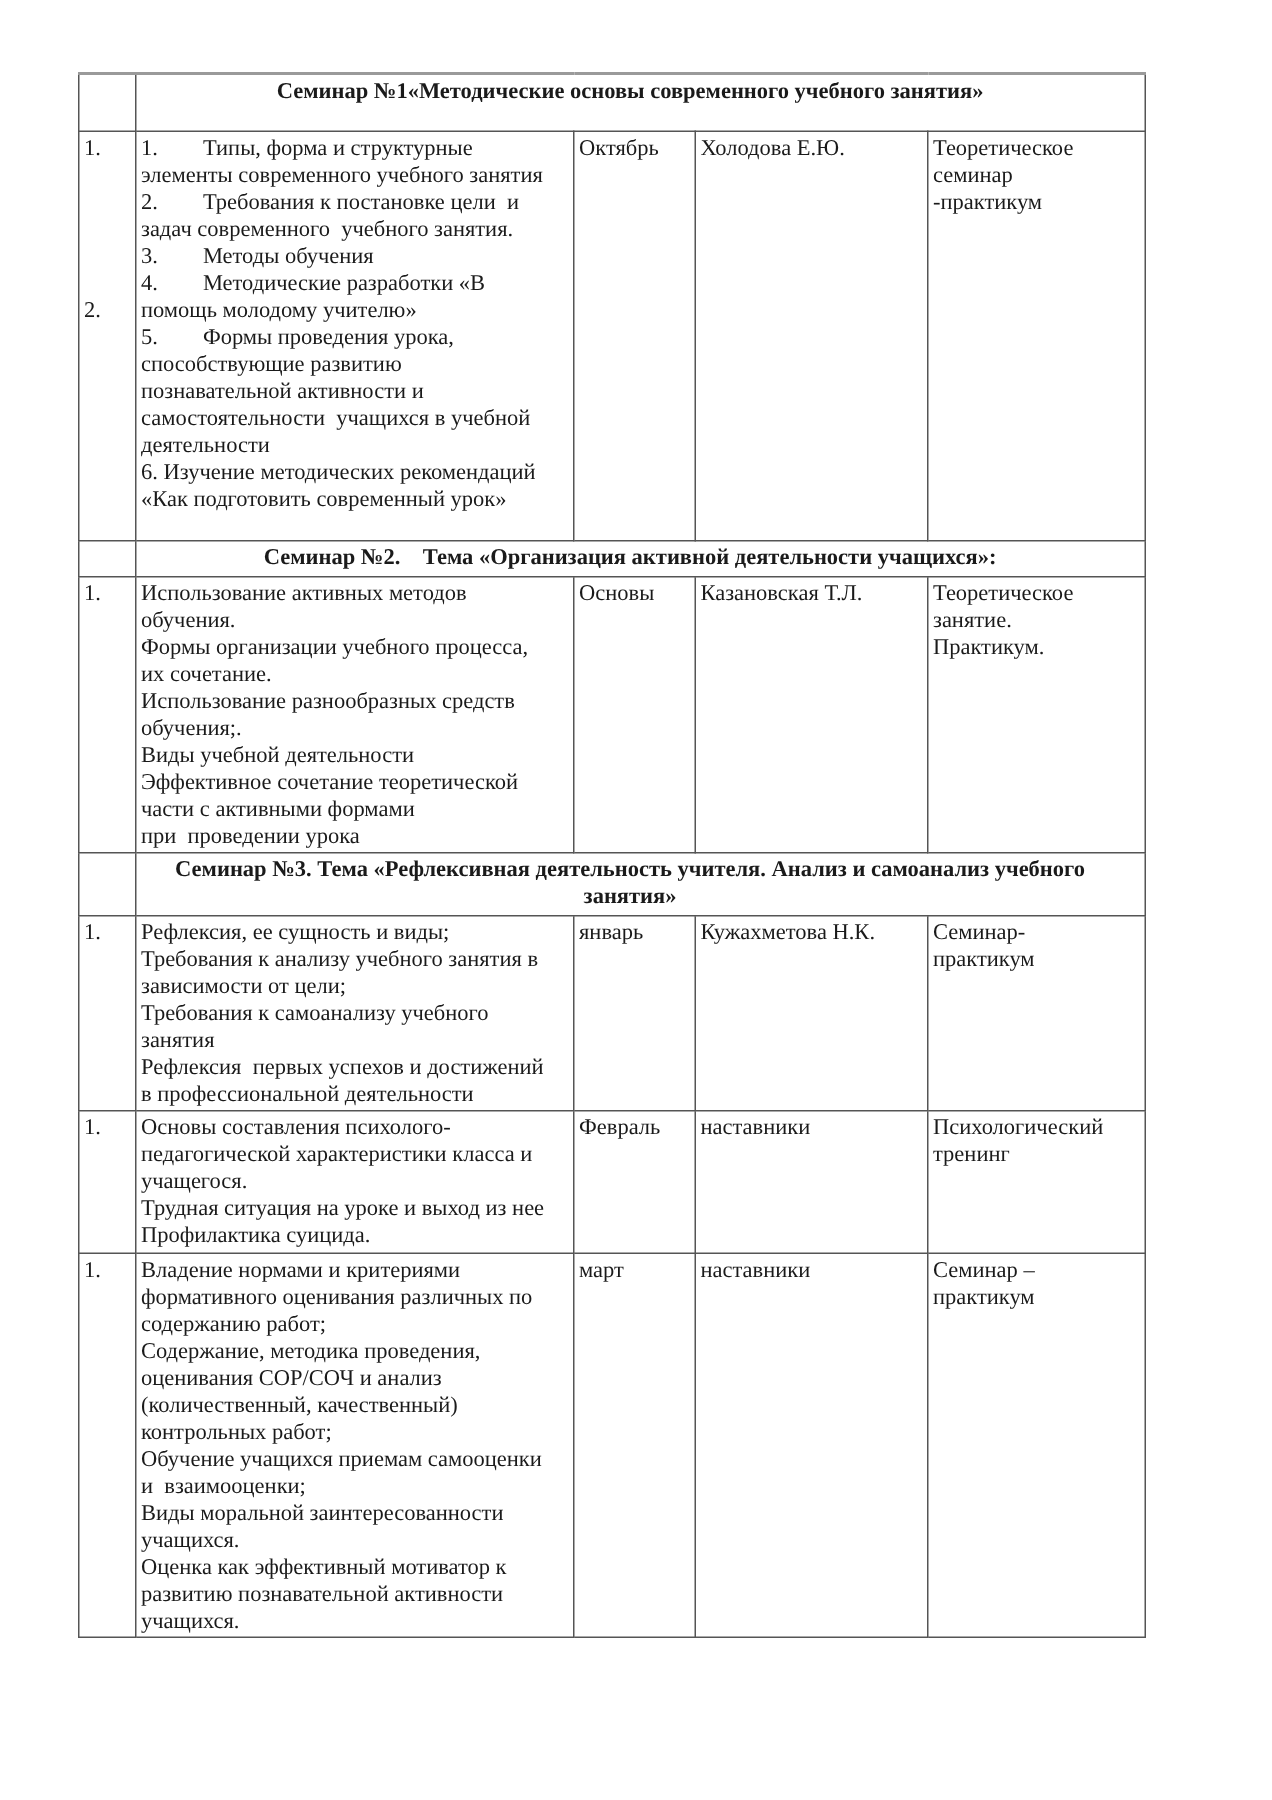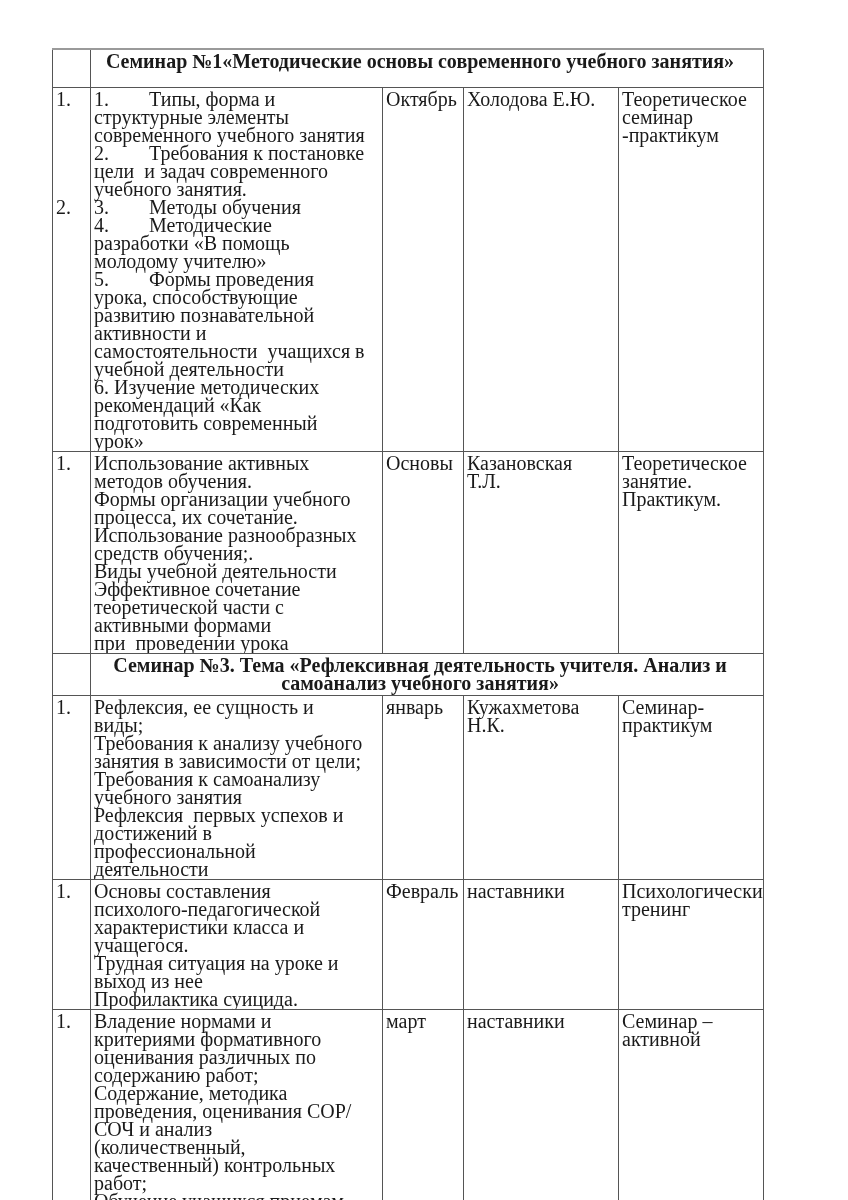--- a/index.html
+++ b/index.html
@@ -23,21 +23,21 @@
     width: 711px;
     border-collapse: collapse;
     table-layout: fixed;
     border: 1px solid #7d7d7d;
     border-top: 2px solid #9a9a9a;
   }
   table.plan td {
     border: 1px solid #555555;
     vertical-align: top;
     padding: 2px 17px 1px 3px;
-    font-size: 20px;
+    font-size: 15px;
     line-height: 18px;
     white-space: pre-wrap;
     overflow: hidden;
   }
   td.head {
     font-weight: bold;
     text-align: center;
     font-size: 15.5px;
     line-height: 19px;
     padding-top: 3px;
@@ -80,20 +80,24 @@
 3.        Методы обучения
 4.        Методические разработки «В помощь молодому учителю»
 5.        Формы проведения урока, способствующие развитию познавательной активности и самостоятельности  учащихся в учебной деятельности
 6. Изучение методических рекомендаций «Как подготовить современный урок»</td>
         <td class="month">Октябрь</td>
         <td class="person">Холодова Е.Ю.</td>
         <td class="form">Теоретическое
 семинар -практикум</td>
       </tr>
 
+      <tr style="height:24px">
+        <td class="num"></td>
+        <td class="head" colspan="4">Семинар №2.    Тема «Организация активной деятельности учащихся»:</td>
+      </tr>
       <tr style="height:176px">
         <td class="num">1.</td>
         <td class="content">Использование активных методов обучения.
 Формы организации учебного процесса, их сочетание.
 Использование разнообразных средств обучения;.
 Виды учебной деятельности
 Эффективное сочетание теоретической части с активными формами
 при  проведении урока</td>
         <td class="month">Основы</td>
         <td class="person">Казановская Т.Л.</td>
@@ -131,18 +135,18 @@
       <tr style="height:248px">
         <td class="num">1.</td>
         <td class="content">Владение нормами и критериями формативного оценивания различных по содержанию работ;
 Содержание, методика проведения, оценивания СОР/СОЧ и анализ (количественный, качественный) контрольных работ;
 Обучение учащихся приемам самооценки и  взаимооценки;
 Виды моральной заинтересованности учащихся.
 Оценка как эффективный мотиватор к развитию познавательной активности учащихся.</td>
         <td class="month">март</td>
         <td class="person">наставники</td>
         <td class="form">Семинар –
-активной</td>
+практикум</td>
       </tr>
 
     </tbody>
   </table>
 </div>
 
 </body></html>

